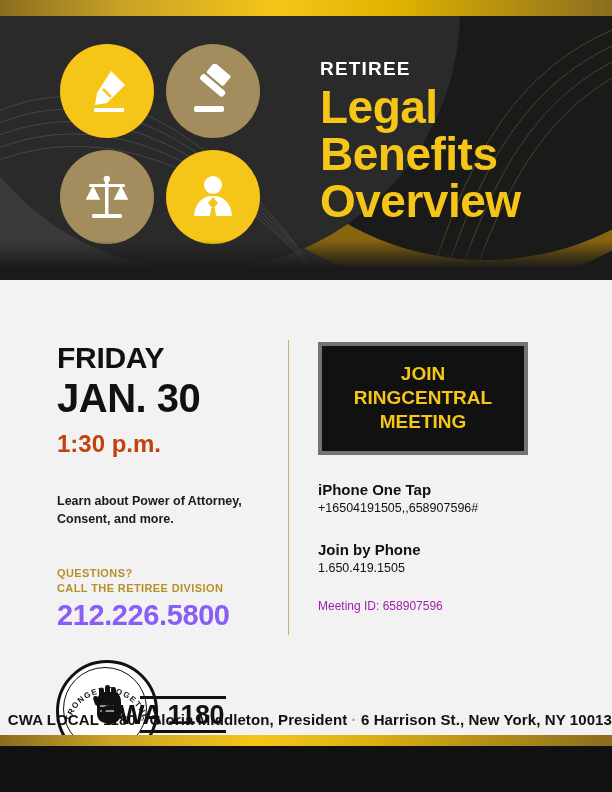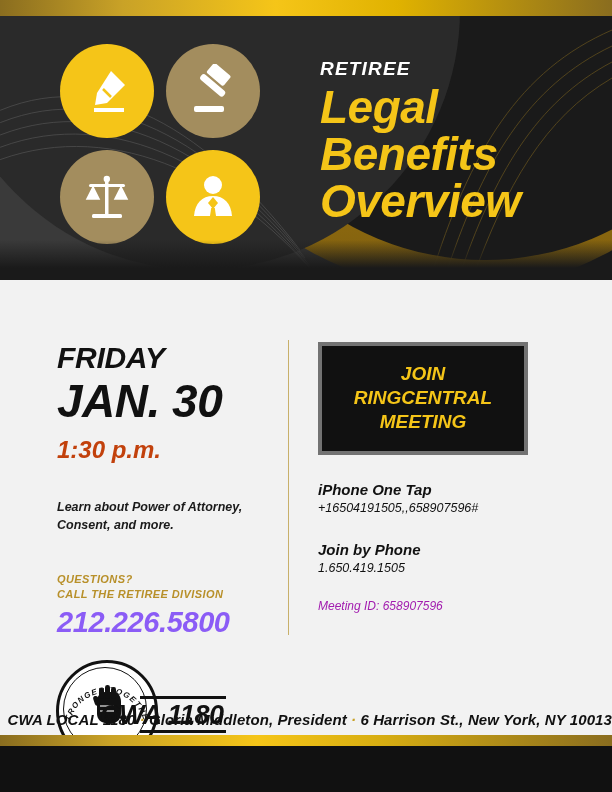--- a/index.html
+++ b/index.html
@@ -14,21 +14,20 @@
     overflow: hidden;
     position: relative;
   }
 
   .page {
     position: relative;
     width: 612px;
     height: 792px;
     background: #f2f2f2;
     overflow: hidden;
-    font-style: italic;
   }
 
   
   .header {
     position: absolute;
     left: 0;
     top: 0;
     width: 612px;
     height: 280px;
     background: #1a1a1a;
@@ -153,21 +152,21 @@
     width: 220px;
   }
   .day {
     font-size: 30px;
     font-weight: bold;
     color: #111;
     line-height: 1.05;
     letter-spacing: -0.3px;
   }
   .date {
-    font-size: 46px;
+    font-size: 40px;
     font-weight: bold;
     color: #111;
     line-height: 1.1;
     letter-spacing: -0.5px;
     margin-top: 2px;
   }
   .time {
     font-size: 24px;
     font-weight: bold;
     color: #c2410c;

